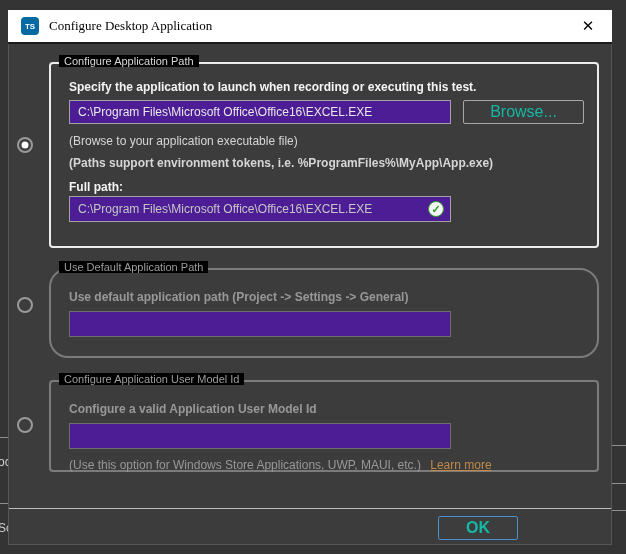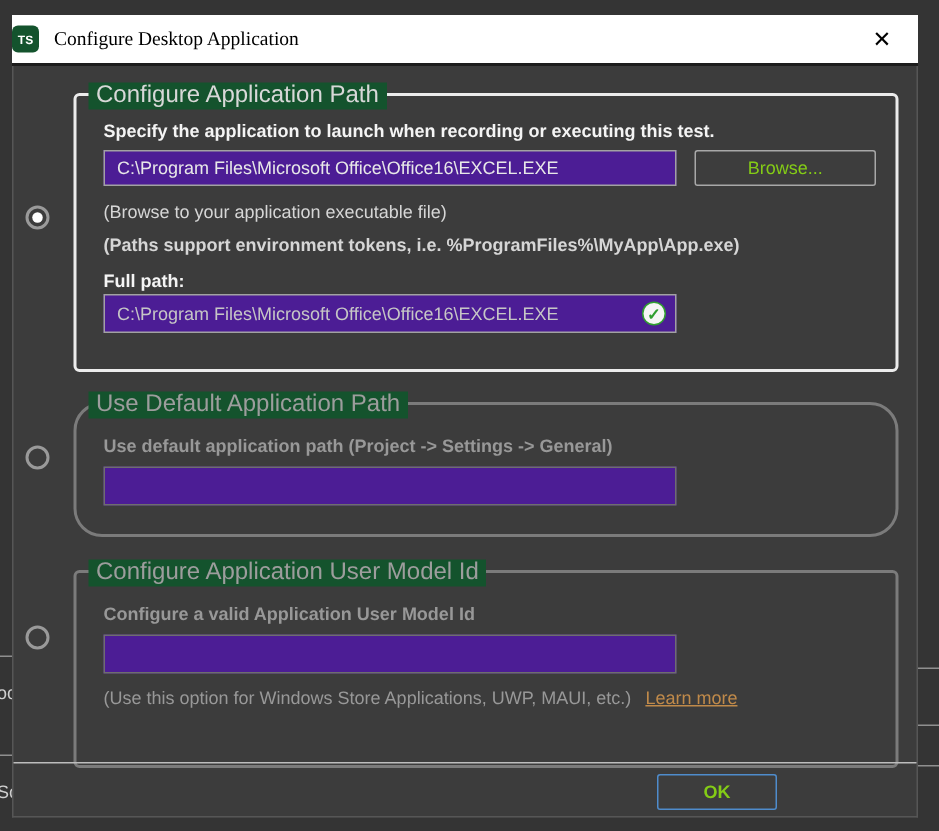--- a/index.html
+++ b/index.html
@@ -17,38 +17,38 @@
   .dialog {
     position:absolute; left:8px; top:10px; width:604px; height:535px;
     background:#3c3c3c; border:1px solid #565656; border-top:none;
   }
   .titlebar {
     position:absolute; left:-1px; top:0; width:604px; height:34px;
     background:#ffffff; display:flex; align-items:center;
     border-bottom:2px solid #1d1d1d;
   }
   .app-icon {
-    width:18px; height:18px; border-radius:4px;
-    background:#14532d; color:#ffffff; font-size:8px; font-weight:bold;
+    width:18px; height:18px; margin-left:13px; border-radius:4px;
+    background:#0369a1; color:#ffffff; font-size:8px; font-weight:bold;
     display:flex; align-items:center; justify-content:center;
   }
   .title-text { margin-left:10px; color:#000000; font-size:13px;font-family:Liberation Serif, serif; }
   .close-btn {
     margin-left:auto; margin-right:14px; color:#000000; font-size:15px;
     width:20px; height:20px; display:flex; align-items:center; justify-content:center;
     cursor:default;
   }
 
   
   .groupbox { position:absolute; border-radius:4px; }
   .groupbox.active { border:2px solid #ececec; }
   .groupbox.inactive { border:2px solid #7b7b7b; }
   .legend {
-    position:absolute; top:-9px; left:8px; background:#14532d; padding:0 5px;
-    font-size:16px; white-space:nowrap;
+    position:absolute; top:-9px; left:8px; background:#000000; padding:0 5px;
+    font-size:11px; white-space:nowrap;
   }
   .legend.bright { color:#d8d8d8; }
   .legend.dim { color:#9d9d9d; }
   .instruction { position:absolute; font-weight:bold; white-space:nowrap; }
   .instruction.bright { color:#f4f4f4; }
   .instruction.dim { color:#989898; }
   .hint { position:absolute; white-space:nowrap; }
   .hint.bright { color:#d6d6d6; }
   .hint.dim { color:#989898; }
 
@@ -63,21 +63,21 @@
   .fullpath-wrap .txt-input { left:0; top:0; width:100%; height:100%; color:#c6c6c6; padding-right:28px; }
   .valid-badge {
     position:absolute; right:7px; top:50%; transform:translateY(-50%);
     width:16px; height:16px; border-radius:50%;
     background:#f5f5f5; border:1px solid #2f9e2f;
     color:#2f9e2f; font-size:11px; font-weight:bold;
     display:flex; align-items:center; justify-content:center;
   }
 
   .btn {
-    position:absolute; background:#3d3d3d; color:#84cc16; font-size:12px;
+    position:absolute; background:#3d3d3d; color:#14b8a6; font-size:16px;
     font-family:"Liberation Sans", sans-serif;
     display:flex; align-items:center; justify-content:center;
     border-radius:2px; cursor:default;
   }
   .btn.gray { border:1px solid #a8a8a8; }
   .btn.blue { border:1px solid #4f8ccc; }
 
   
   .radio {
     position:absolute; left:8px; width:16px; height:16px; border-radius:50%;
@@ -133,21 +133,21 @@
         <div class="valid-badge">✓</div>
       </div>
     </div>
 
     <div class="groupbox inactive" style="left:40px; top:258px; width:550px; height:90px;border-radius:19px;">
       <div class="legend dim">Use Default Application Path</div>
       <div class="instruction dim" style="left:18px; top:20px;">Use default application path (Project -&gt; Settings -&gt; General)</div>
       <input class="txt-input disabled" style="left: 18px; top: 41px; width: 382px; height: 26px;" value="">
     </div>
 
-    <div class="groupbox inactive" style="left:40px; top:370px; width:550px; height:132px;">
+    <div class="groupbox inactive" style="left:40px; top:370px; width:550px; height:92px;">
       <div class="legend dim">Configure Application User Model Id</div>
       <div class="instruction dim" style="left:18px; top:20px;">Configure a valid Application User Model Id</div>
       <input class="txt-input disabled" style="left: 18px; top: 41px; width: 382px; height: 26px;" value="">
       <div class="hint dim" style="left:18px; top:76px;">
         <span>(Use this option for Windows Store Applications, UWP, MAUI, etc.)</span>
         <span class="link" style="margin-left:6px;">Learn more</span>
       </div>
     </div>
 
     <div class="footer-sep"></div>

